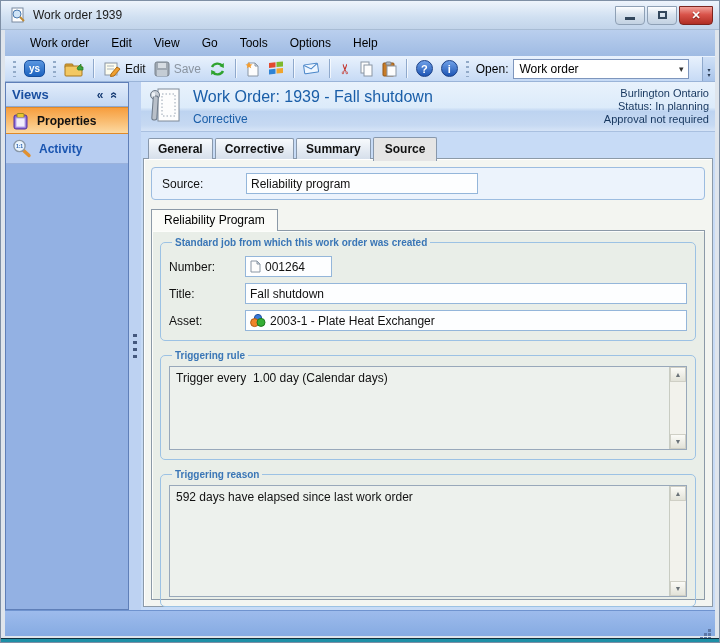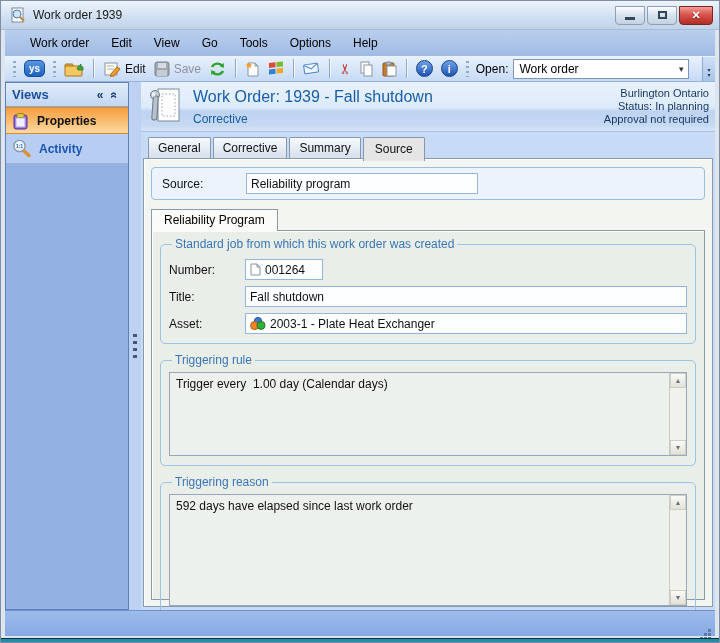--- a/index.html
+++ b/index.html
@@ -70,21 +70,21 @@
   
   .content { position:absolute; left:140px; top:81px; right:4px; bottom:32px; background:#c7dbf6; }
   .doc-header { position:absolute; top:0; left:0; right:0; height:50px;
     background:linear-gradient(#e9f2fc 0%,#dcebfa 52%,#bdd3f0 60%,#c6d9f2 88%,#d6e4f7 100%);
     border-bottom:1px solid #a9c0e0; display:flex; padding:4px 6px 0 6px; }
   .doc-icon { width:32px; height:38px; margin:1px 12px 0 2px; }
   .doc-title { font-size:16px; color:#1a5ea8; margin-top:2px; }
   .doc-sub { font-size:12px; color:#1a5ea8; margin-top:6px; }
   .doc-status { margin-left:auto; text-align:right; font-size:11px; color:#16365e; line-height:13px; padding-top:1px; }
 
-  .tabstrip { position:absolute; top:55px; left:7px; height:22px; display:flex; align-items:flex-start; z-index:3; }
+  .tabstrip { position:absolute; top:55px; left:7px; height:22px; display:flex; align-items:center; z-index:3;font-weight:bold; }
   .tab { font-size:12px; padding:3px 9px 3px; background:linear-gradient(#f7fafd,#d6dfeb);
     border:1px solid #8898ac; border-bottom:none; border-radius:2px 2px 0 0; margin-right:2px; color:#111; }
   .tab.active { background:#e5e5e5; padding:4px 11px 5px; margin-bottom:-1px; }
 
   .tabpage { position:absolute; top:76px; left:2px; right:2px; bottom:3px; background:#f3f5f1;
     border:1px solid #8c9aa8; box-shadow:inset 1px 1px 0 #fff; padding:8px 7px 0 7px; }
 
   .source-panel { height:33px; border:1px solid #9cbce0; border-radius:4px; background:#ecf3fc;
     display:flex; align-items:center; padding:0 10px; }
   .flabel { font-size:12px; color:#111; }
@@ -92,23 +92,23 @@
   .input { background:#fdfeff; border:1px solid #94b6da; height:21px; display:flex; align-items:center;
     gap:4px; font-size:12px; color:#111; padding:0 4px; }
   .source-input { width:232px; }
 
   .subtab { display:inline-block; margin-top:9px; background:#fafbf8; border:1px solid #8c9aa8; border-bottom:none;
     font-size:12px; padding:3px 12px 4px; position:relative; z-index:2; }
   .subtab-page { margin-top:-1px; height:370px; background:#e9eee8; border:1px solid #8c9aa8;
     box-shadow:inset 1px 1px 0 #fcfdfb; padding:6px 8px 0 8px; }
 
   fieldset { border:1px solid #9cc2e4; border-radius:5px; padding:2px 8px 9px 8px; }
-  legend { color:#3a76b6; font-size:12px; padding:0 3px; margin-left:3px; }
+  legend { color:#3a76b6; font-size:10px; padding:0 3px; margin-left:3px;font-weight:bold; }
   .frow { display:grid; grid-template-columns:76px 1fr; align-items:center; margin-top:6px; }
-  .num-input { width:78px; }
+  .num-input { width:87px; }
   .fs-gap { margin-top:9px; }
 
   .txt { margin-top:3px; height:84px; background:#edf1ed; border:1px solid #98a8ba; display:flex; }
   .txt.tall { height:112px; }
   .txt-text { flex:1; font-size:12px; color:#111; padding:4px 6px; white-space:pre-wrap; }
   .vscroll { width:17px; background:#f2f2ec; border-left:1px solid #c8ccc2; display:flex; flex-direction:column; }
   .varrow { height:15px; display:flex; align-items:center; justify-content:center; font-size:7px; color:#6a7278;
     background:linear-gradient(#fbfbf7,#e2e2d8); border:1px solid #cfcfc5; }
   .vspace { flex:1; }
 

